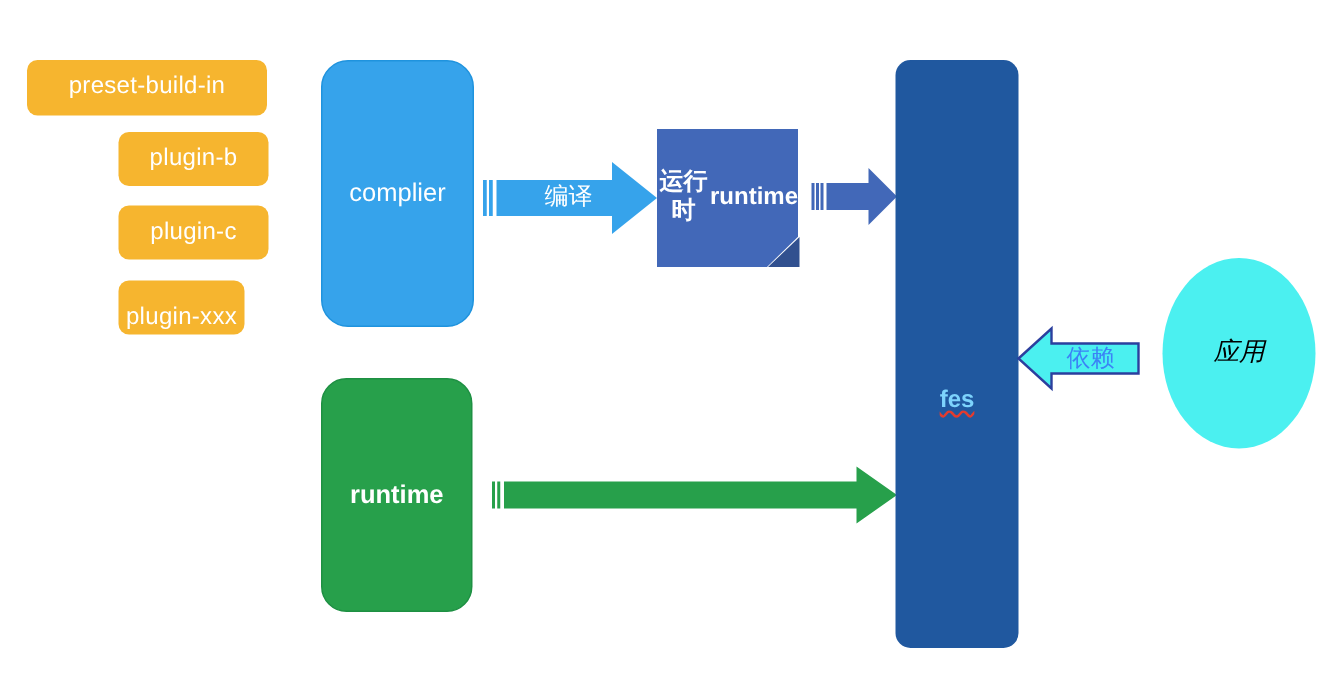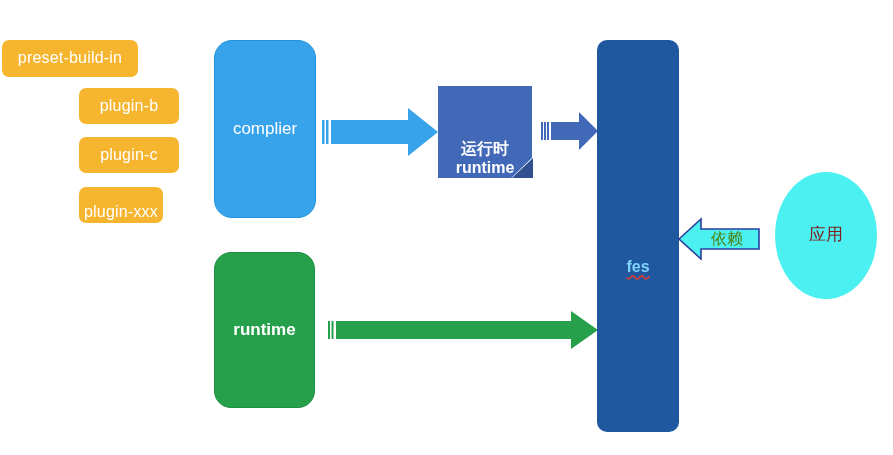--- a/index.html
+++ b/index.html
@@ -32,21 +32,21 @@
   .chip {
     background: #f7b731;
     background: #f6b52f;
     border-radius: 7px;
     color: #ffffff;
     font-size: 16px;
     font-weight: 400;
     letter-spacing: .2px;
     overflow: visible;
   }
-  .chip-preset { left: 2px;  top: 40px;  width: 136px; height: 37px; }
+  .chip-preset { left: 18px;  top: 40px;  width: 160px; height: 37px; }
   .chip-b      { left: 79px;  top: 88px;  width: 100px; height: 36px; }
   .chip-c      { left: 79px;  top: 137px; width: 100px; height: 36px; }
   .chip-xxx    { left: 79px;  top: 187px; width: 84px;  height: 36px; }
   .chip-xxx .chip-label {
     display: block;
     width: 100%;
     transform: translateY(7px);
   }
 
   
@@ -70,23 +70,22 @@
     font-weight: bold;
   }
 
   
   .box-rtplugins {
     left: 438px; top: 86px; width: 94px; height: 92px;
     background: #4268b8;
     color: #ffffff;
     font-size: 16px;
     font-weight: 600;
-    flex-direction: column;
+    flex-direction: row;
     clip-path: polygon(0 0, 100% 0, 100% 78%, 78% 100%, 0 100%);
-    justify-content: flex-end;
   }
   .box-rtplugins .rt-line { display:block; }
 
   
   .box-fes {
     left: 597px; top: 40px; width: 82px; height: 392px;
     background: #20589f;
     border-radius: 10px;
     color: #7dd3fc;
     font-size: 16px;
@@ -102,22 +101,23 @@
     text-decoration-skip-ink: none;
     text-underline-offset: 2px;
   }
 
   
   .ellipse-app {
     left: 775px; top: 172px; width: 102px; height: 127px;
     background: #4ff0ef;
     background: #4bf0f0;
     border-radius: 50%;
-    color: #7f1d1d;
+    color: #000000;
     font-size: 17px;
+    font-style: italic;
   }
 
   
   .arrow-wrap { position: absolute; }
   .arrow-wrap svg { display: block; overflow: visible; }
   .arrow-label {
     position: absolute;
     display: flex;
     align-items: center;
     justify-content: center;
@@ -134,21 +134,21 @@
   
   .arrow-rt2fes { left: 541px; top: 108px; width: 57px; height: 46px; }
 
   
   .arrow-runtime { left: 328px; top: 310px; width: 270px; height: 40px; }
 
   
   .arrow-depend { left: 679px; top: 218px; width: 80px; height: 42px; }
   .label-depend {
     left: 698px; top: 224px; width: 58px; height: 30px;
-    color: #4d7c0f; font-size: 16px; font-weight: 400;
+    color: #3b82f6; font-size: 16px; font-weight: 400;
   }
 </style>
 </head>
 <body>
 
 <div id="canvas">
 
   <div class="node chip chip-preset">
     <span class="chip-label">preset-build-in</span>
   </div>
@@ -169,20 +169,23 @@
   <div class="node box-runtime">
     <span>runtime</span>
   </div>
 
   <div class="arrow-wrap arrow-compile">
     <svg width="116" height="48" viewBox="0 0 116 48" aria-hidden="true">
       <rect x="0" y="12" width="2.5" height="24" fill="#36a3eb"></rect>
       <rect x="4" y="12" width="2.5" height="24" fill="#36a3eb"></rect>
       <polygon points="9,12 86,12 86,0 116,24 86,48 86,36 9,36" fill="#36a3eb"></polygon>
     </svg>
+  </div>
+  <div class="arrow-label label-compile">
+    <span>编译</span>
   </div>
 
   <div class="node box-rtplugins">
     <span class="rt-line">运行时</span>
     <span class="rt-line">runtime</span>
   </div>
   <div class="arrow-wrap" style="left:512px; top:158px; width:21px; height:20px;">
     <svg width="21" height="20" viewBox="0 0 21 20" aria-hidden="true">
       <polygon points="21,0 21,20 0,20" fill="#31508f"></polygon>
     </svg>

